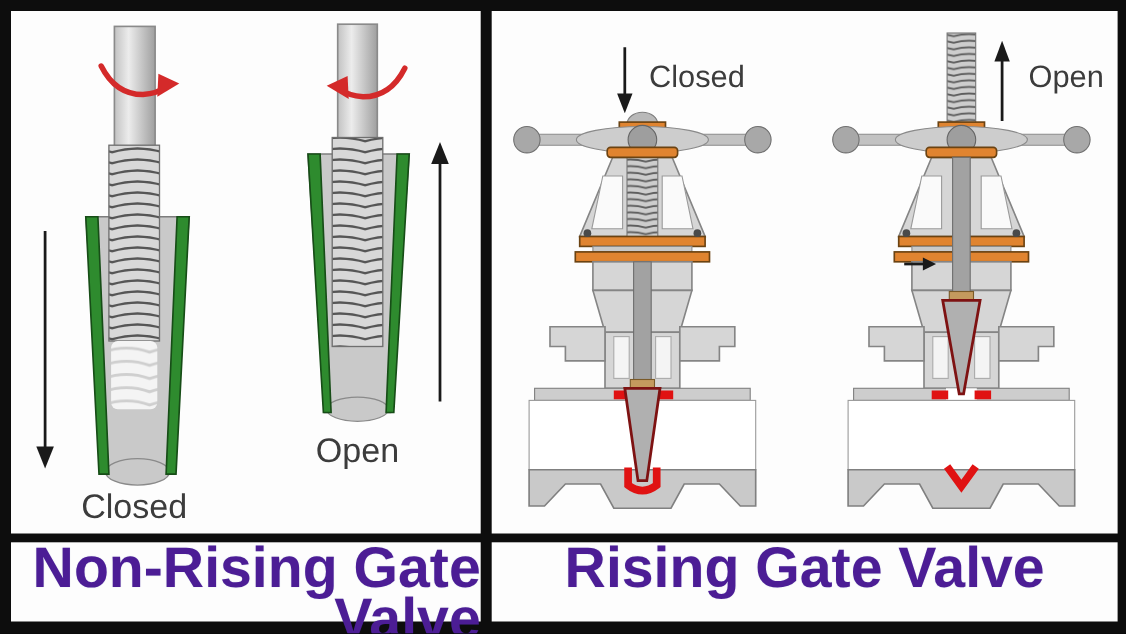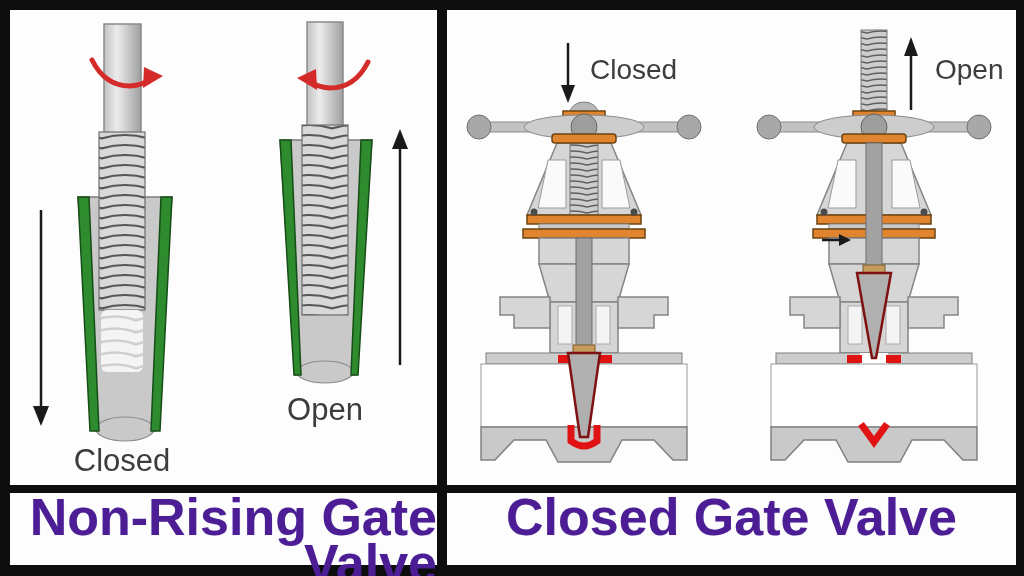--- a/index.html
+++ b/index.html
@@ -187,16 +187,16 @@
       </g>
       <text x="488" y="69" class="diag-label-sm">Open</text>
     </g>
   </svg>
   </div>
 
   <div class="title-box" id="left-title-box">
     <span class="title-text">Non-Rising Gate Valve</span>
   </div>
   <div class="title-box" id="right-title-box">
-    <span class="title-text">Closed Gate Valve</span>
+    <span class="title-text">Rising Gate Valve</span>
   </div>
 
 </div>
 
 </body></html>

